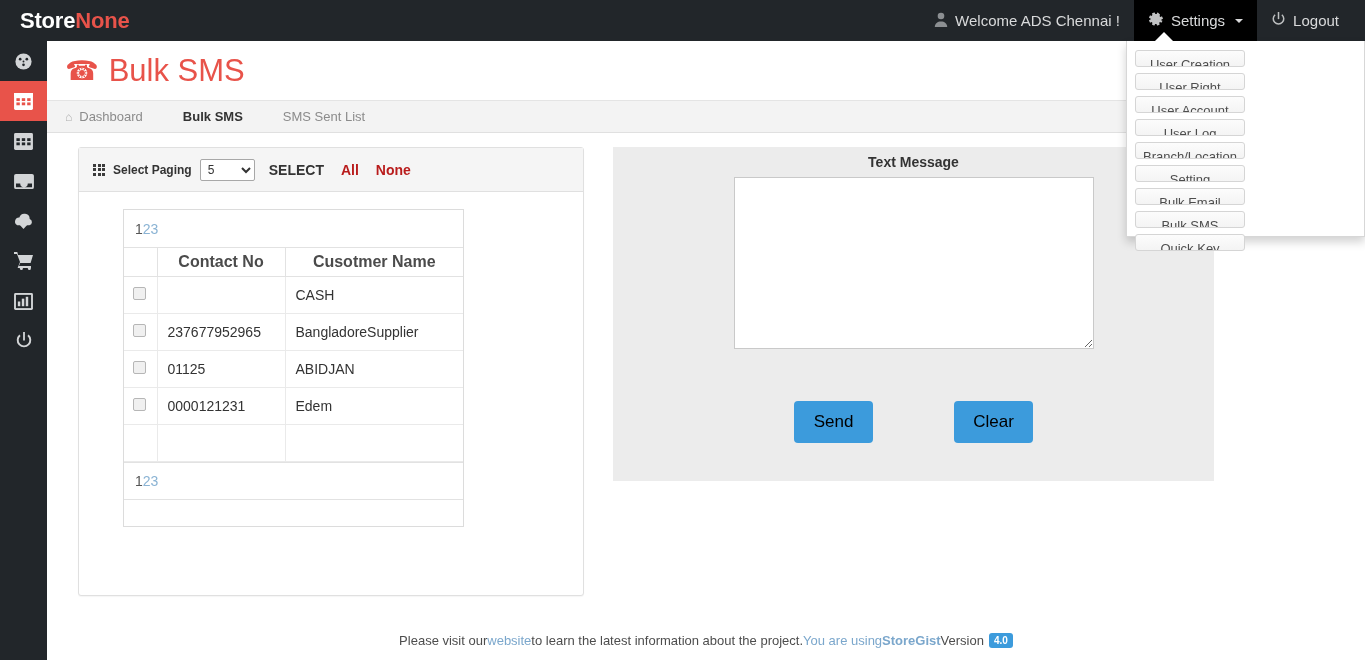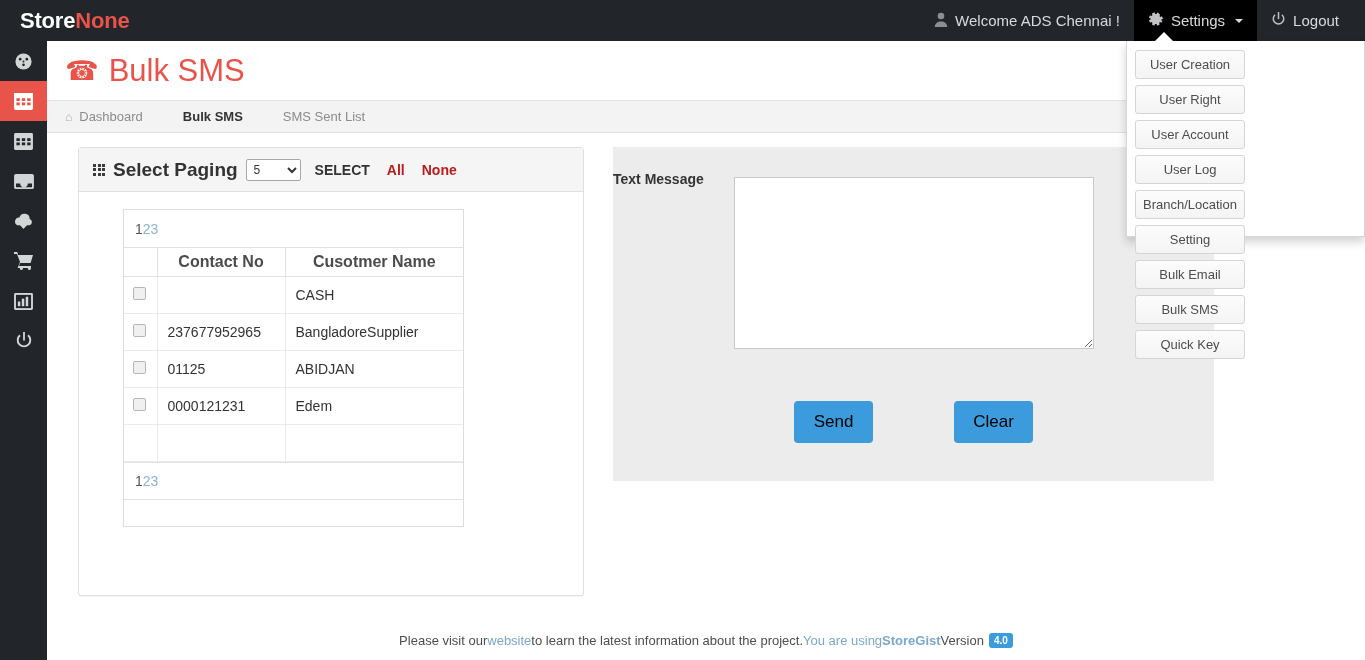--- a/index.html
+++ b/index.html
@@ -65,21 +65,21 @@
     width: 0; height: 0;
     border-left: 9px solid transparent;
     border-right: 9px solid transparent;
     border-bottom: 9px solid #ffffff;
   }
   #menu-grid {
     display: flex; flex-wrap: wrap;
     gap: 6px 8px;
   }
   .menu-btn {
-    width: 110px; height: 29px;
+    width: 110px; height: 17px;
     line-height: 27px; text-align: center;
     font-size: 13px; color: #4d4d4d;
     background: linear-gradient(#fcfcfc, #f4f4f4);
     border: 1px solid #d5d5d5;
     border-radius: 3px;
     cursor: pointer;
     overflow: hidden; white-space: nowrap;
   }
 
   
@@ -151,21 +151,21 @@
     display: flex; align-items: center;
     padding-left: 14px; gap: 8px;
   }
   .grid-dots {
     display: grid;
     grid-template-columns: repeat(3, 3px);
     grid-template-rows: repeat(3, 3px);
     gap: 1.5px;
   }
   .grid-dots i { background: #3c3c3c; display: block; width: 3px; height: 3px; }
-  #paging-label { font-size: 19px; font-weight: bold; color: #333333; }
+  #paging-label { font-size: 12px; font-weight: bold; color: #333333; }
   #paging-select {
     width: 55px; height: 22px;
     font-size: 12px; font-family: "Liberation Sans", sans-serif;
     border: 1px solid #a8a8a8; border-radius: 2px;
     background: #ffffff; color: #333;
     padding-left: 3px;
     cursor: pointer;
   }
   #select-word { font-size: 14px; font-weight: bold; color: #333333; margin-left: 6px; }
   .sel-link {
@@ -225,22 +225,23 @@
   }
   .empty-row td { height: 36px; }
 
   
   #msg-panel {
     position: absolute; left: 566px; top: 106px;
     width: 601px; height: 334px;
     background: #ececec;
   }
   #msg-title {
+    text-align: center;
     font-size: 14px; font-weight: bold; color: #333333;
-    padding-top: 24px;
+    padding-top: 7px;
   }
   #msg-textarea {
     position: absolute; left: 121px; top: 30px;
     width: 360px; height: 172px;
     border: 1px solid #c9c9c9;
     background: #ffffff;
     resize: both;
     font-family: "Liberation Sans", sans-serif;
     font-size: 13px;
     padding: 4px;

